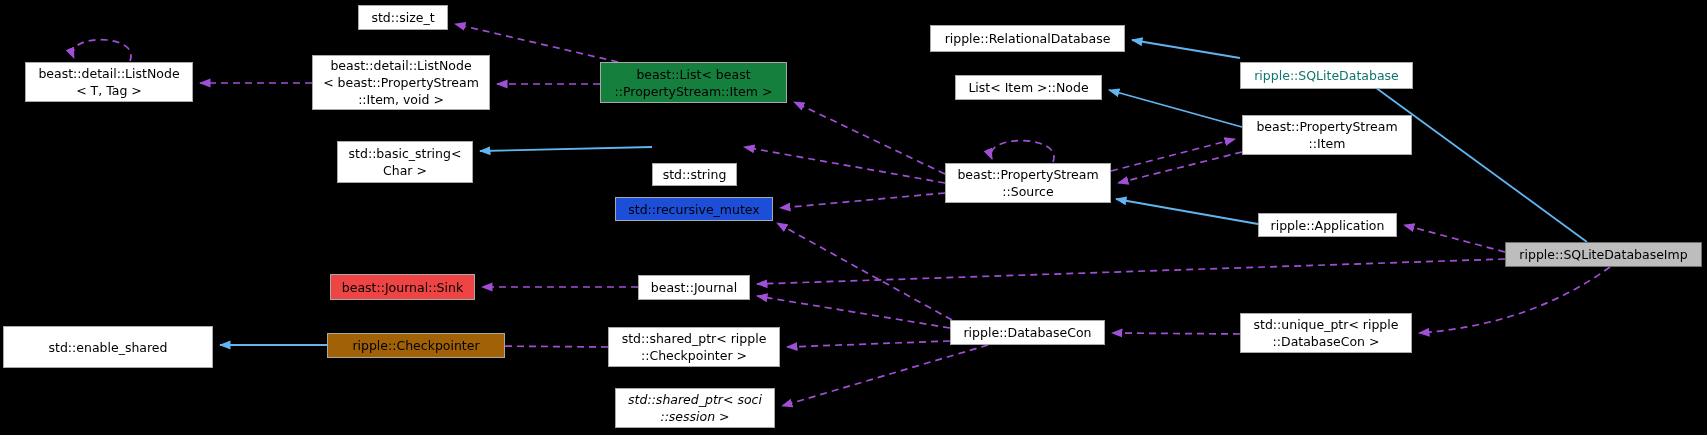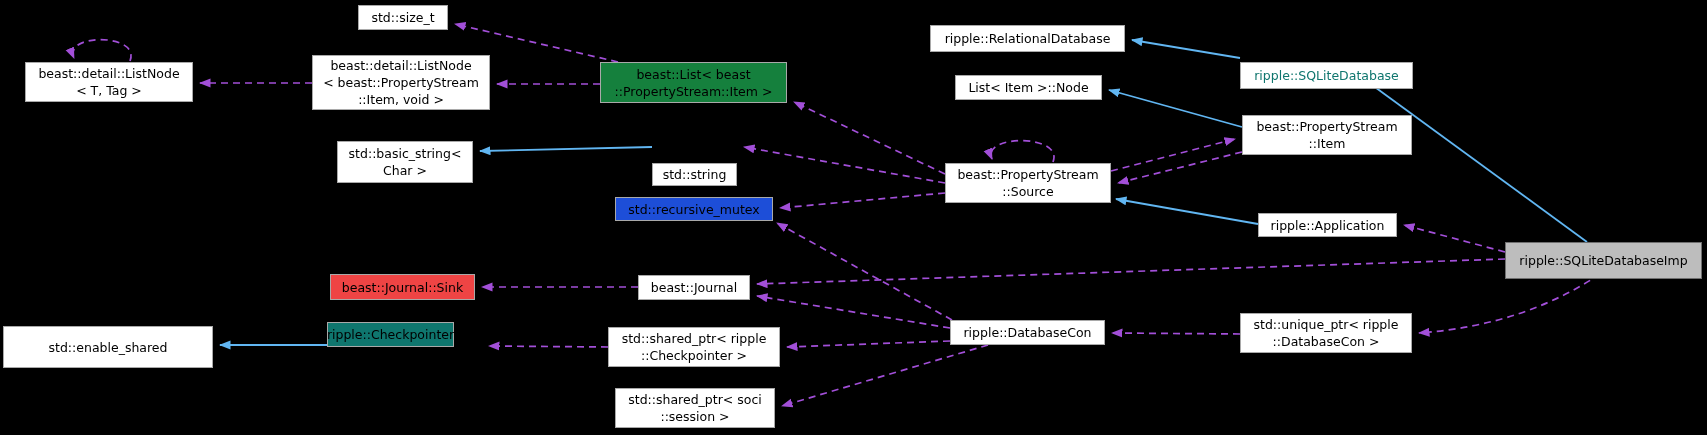--- a/index.html
+++ b/index.html
@@ -99,44 +99,44 @@
       <div class="node" style="left: 945px; top: 163px; width: 166px; height: 40px; background: rgb(255, 255, 255); border-color: rgb(169, 169, 169); color: rgb(0, 0, 0);">
         <span>beast::PropertyStream</span>
         <span>::Source</span>
       </div>
       <div class="node" style="left: 615px; top: 197px; width: 158px; height: 24px; background: #1d4ed8; border-color: rgb(169, 169, 169); color: rgb(0, 0, 0);">
         <span>std::recursive_mutex</span>
       </div>
       <div class="node" style="left: 1258px; top: 213px; width: 139px; height: 24px; background: rgb(255, 255, 255); border-color: rgb(169, 169, 169); color: rgb(0, 0, 0);">
         <span>ripple::Application</span>
       </div>
-      <div class="node highlight" style="left: 1505px; top: 242px; width: 197px; height: 37px; background: rgb(189, 189, 189); border-color: rgb(111, 111, 111); color: rgb(0, 0, 0);">
+      <div class="node highlight" style="left: 1505px; top: 242px; width: 197px; height: 25px; background: rgb(189, 189, 189); border-color: rgb(111, 111, 111); color: rgb(0, 0, 0);">
         <span>ripple::SQLiteDatabaseImp</span>
       </div>
       <div class="node" style="left: 330px; top: 274px; width: 145px; height: 26px; background: #ef4444; border-color: rgb(169, 169, 169); color: rgb(0, 0, 0);">
         <span>beast::Journal::Sink</span>
       </div>
       <div class="node" style="left: 638px; top: 275px; width: 112px; height: 25px; background: rgb(255, 255, 255); border-color: rgb(169, 169, 169); color: rgb(0, 0, 0); align-items: center;">
         <span>beast::Journal</span>
       </div>
       <div class="node" style="left: 3px; top: 326px; width: 210px; height: 42px; background: rgb(255, 255, 255); border-color: rgb(169, 169, 169); color: rgb(0, 0, 0);">
         <span>std::enable_shared</span>
       </div>
-      <div class="node" style="left: 327px; top: 322px; width: 127px; height: 25px; background: #0f766e; border-color: rgb(169, 169, 169); color: rgb(0, 0, 0);">
+      <div class="node" style="left: 327px; top: 333px; width: 178px; height: 25px; background: #a16207; border-color: rgb(169, 169, 169); color: rgb(0, 0, 0);">
         <span>ripple::Checkpointer</span>
       </div>
       <div class="node" style="left: 608px; top: 327px; width: 172px; height: 40px; background: rgb(255, 255, 255); border-color: rgb(169, 169, 169); color: rgb(0, 0, 0);">
         <span>std::shared_ptr&lt; ripple</span>
         <span>::Checkpointer &gt;</span>
       </div>
       <div class="node" style="left: 950px; top: 320px; width: 155px; height: 25px; background: rgb(255, 255, 255); border-color: rgb(169, 169, 169); color: rgb(0, 0, 0);">
         <span>ripple::DatabaseCon</span>
       </div>
       <div class="node" style="left: 1240px; top: 313px; width: 172px; height: 40px; background: rgb(255, 255, 255); border-color: rgb(169, 169, 169); color: rgb(0, 0, 0);">
         <span>std::unique_ptr&lt; ripple</span>
         <span>::DatabaseCon &gt;</span>
       </div>
-      <div class="node" style="left: 615px; top: 388px; width: 160px; height: 40px; background: rgb(255, 255, 255); border-color: rgb(169, 169, 169); color: rgb(0, 0, 0);">
+      <div class="node" style="left: 615px; top: 388px; width: 160px; height: 40px; background: rgb(255, 255, 255); border-color: rgb(169, 169, 169); color: rgb(0, 0, 0); font-style: italic;">
         <span>std::shared_ptr&lt; soci</span>
         <span>::session &gt;</span>
       </div>
     </div>
 </div>
 
 </body></html>

